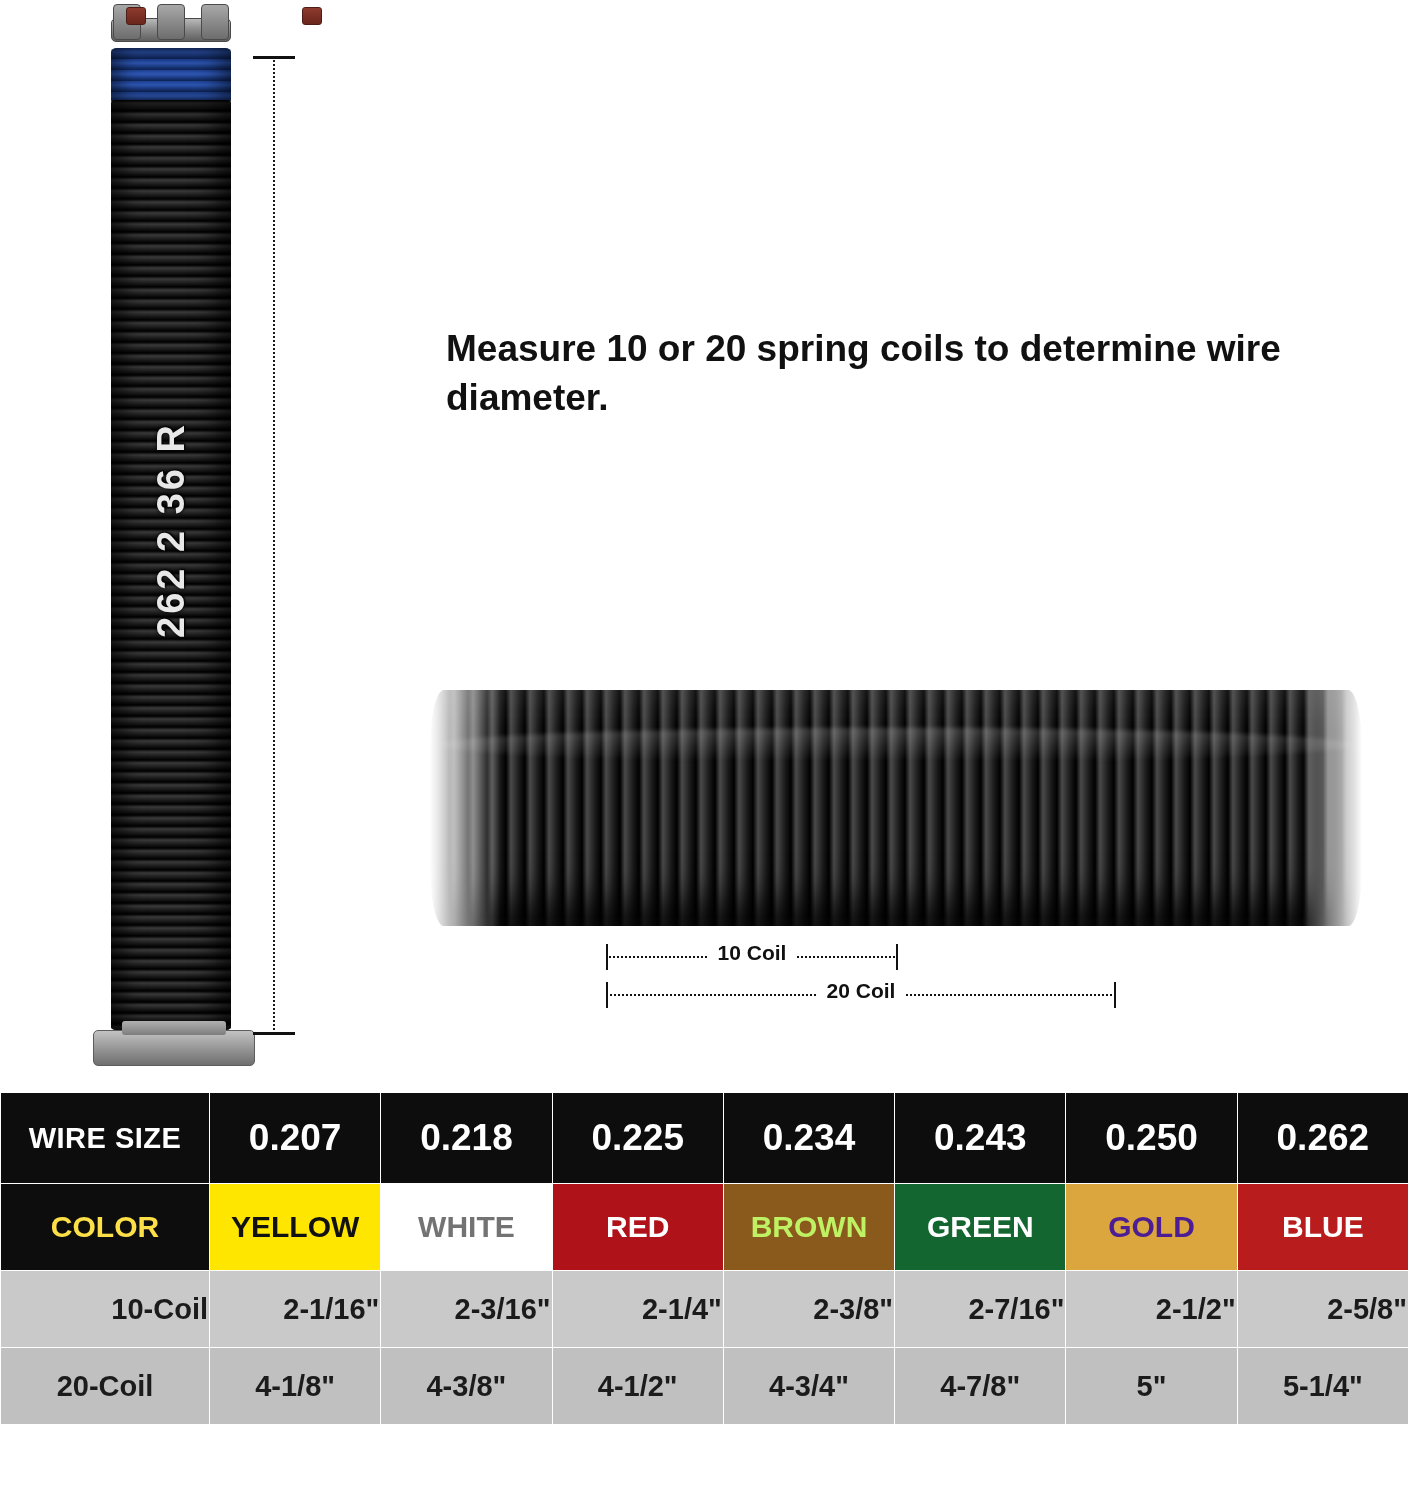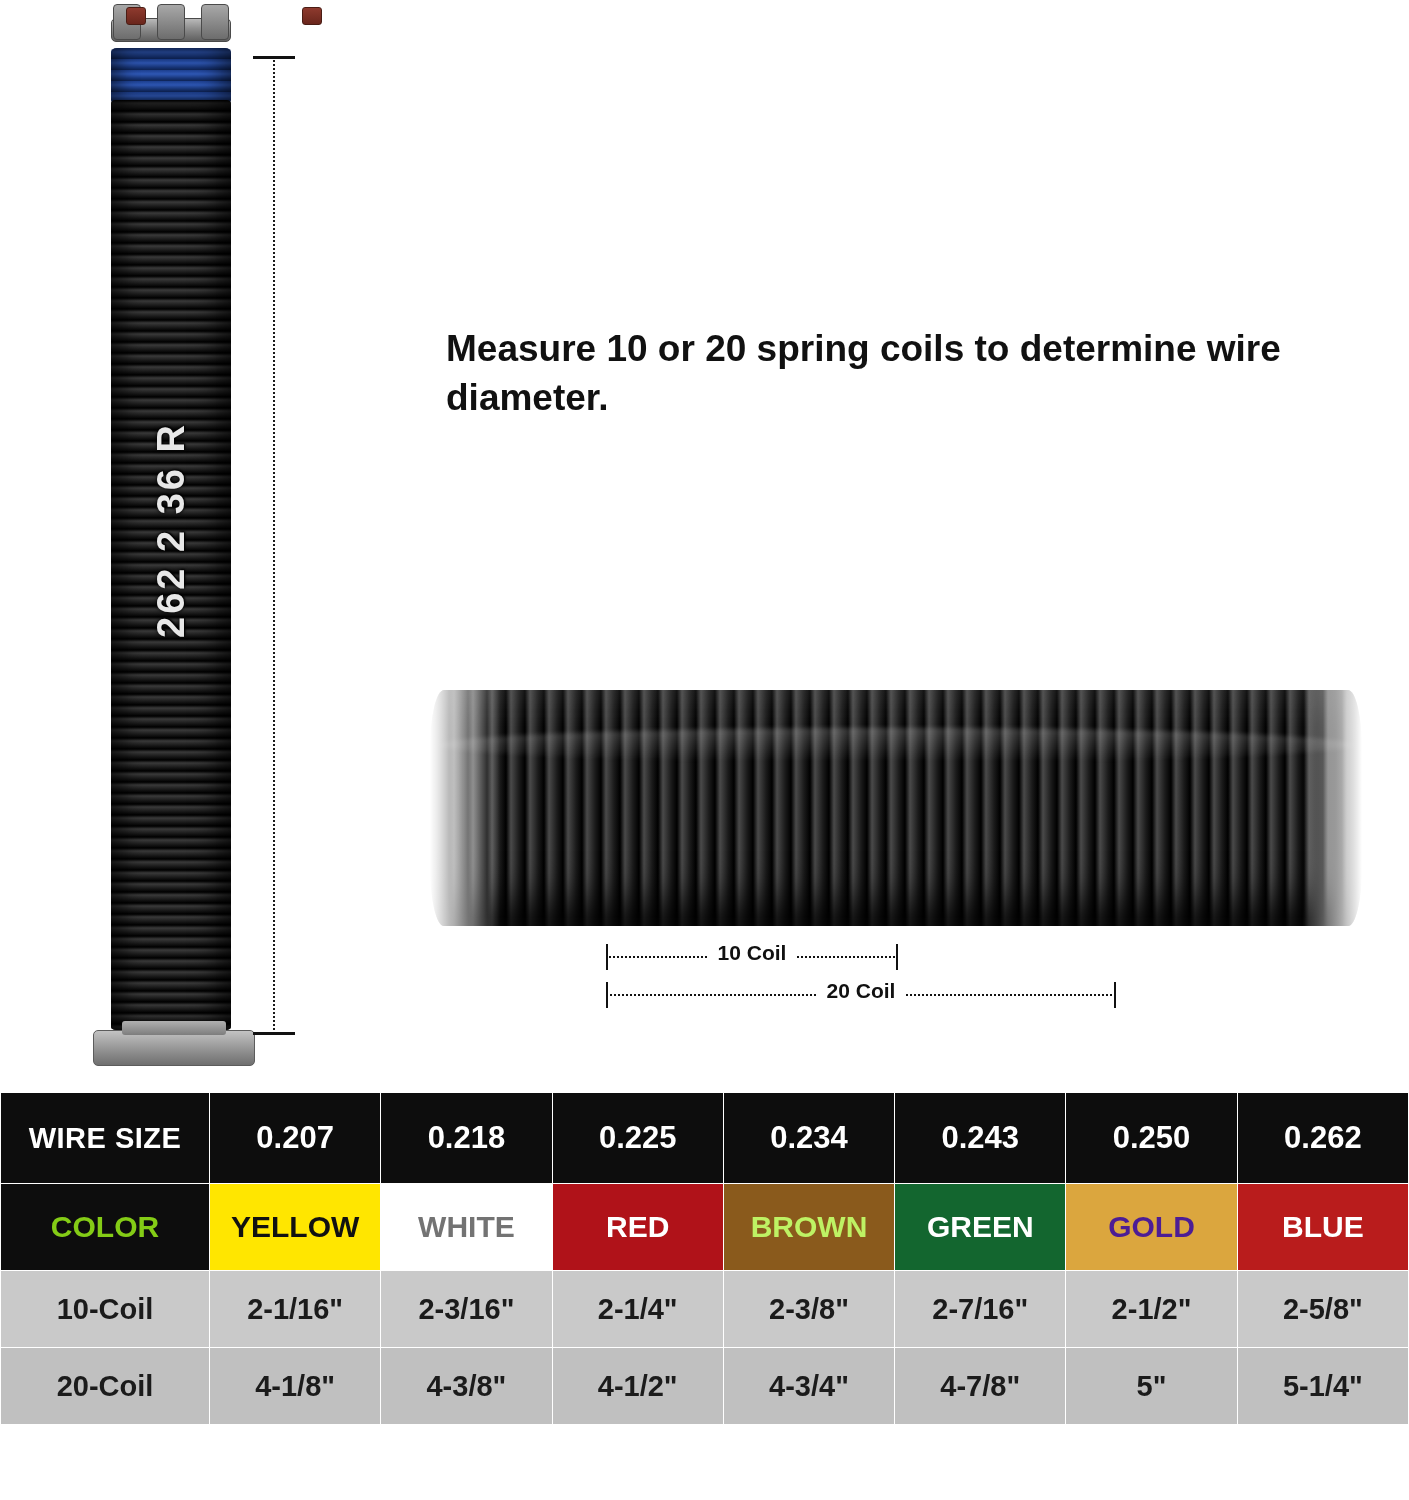--- a/index.html
+++ b/index.html
@@ -276,43 +276,43 @@
     text-align: center;
     vertical-align: middle;
     font-weight: bold;
     border: 1px solid #ffffff;
   }
   
   tr.r-wire td {
     background: #0d0d0d;
     color: #ffffff;
     height: 88px;
-    font-size: 31px;
+    font-size: 37px;
   }
   tr.r-wire td.head {
     font-size: 29px;
     letter-spacing: .5px;
   }
   
   tr.r-color td {
     height: 84px;
     font-size: 30px;
   }
   tr.r-color td.head {
     background: #0d0d0d;
-    color: #84cc16;
+    color: #fde047;
   }
   
   tr.r-10 td, tr.r-20 td {
     height: 74px;
     font-size: 29px;
     color: #1b1b1b;
     font-weight: bold;
   }
-  tr.r-10 td { background: #c9c9c9; }
+  tr.r-10 td { background: #c9c9c9; text-align: right; }
   tr.r-20 td { background: #c0c0c0; }
   col.c0 { width: 209px; }
 </style>
 </head>
 <body>
 
 <div class="top-area">
 
   <div class="vspring-wrap">
     <div class="vspring-cone-top">

